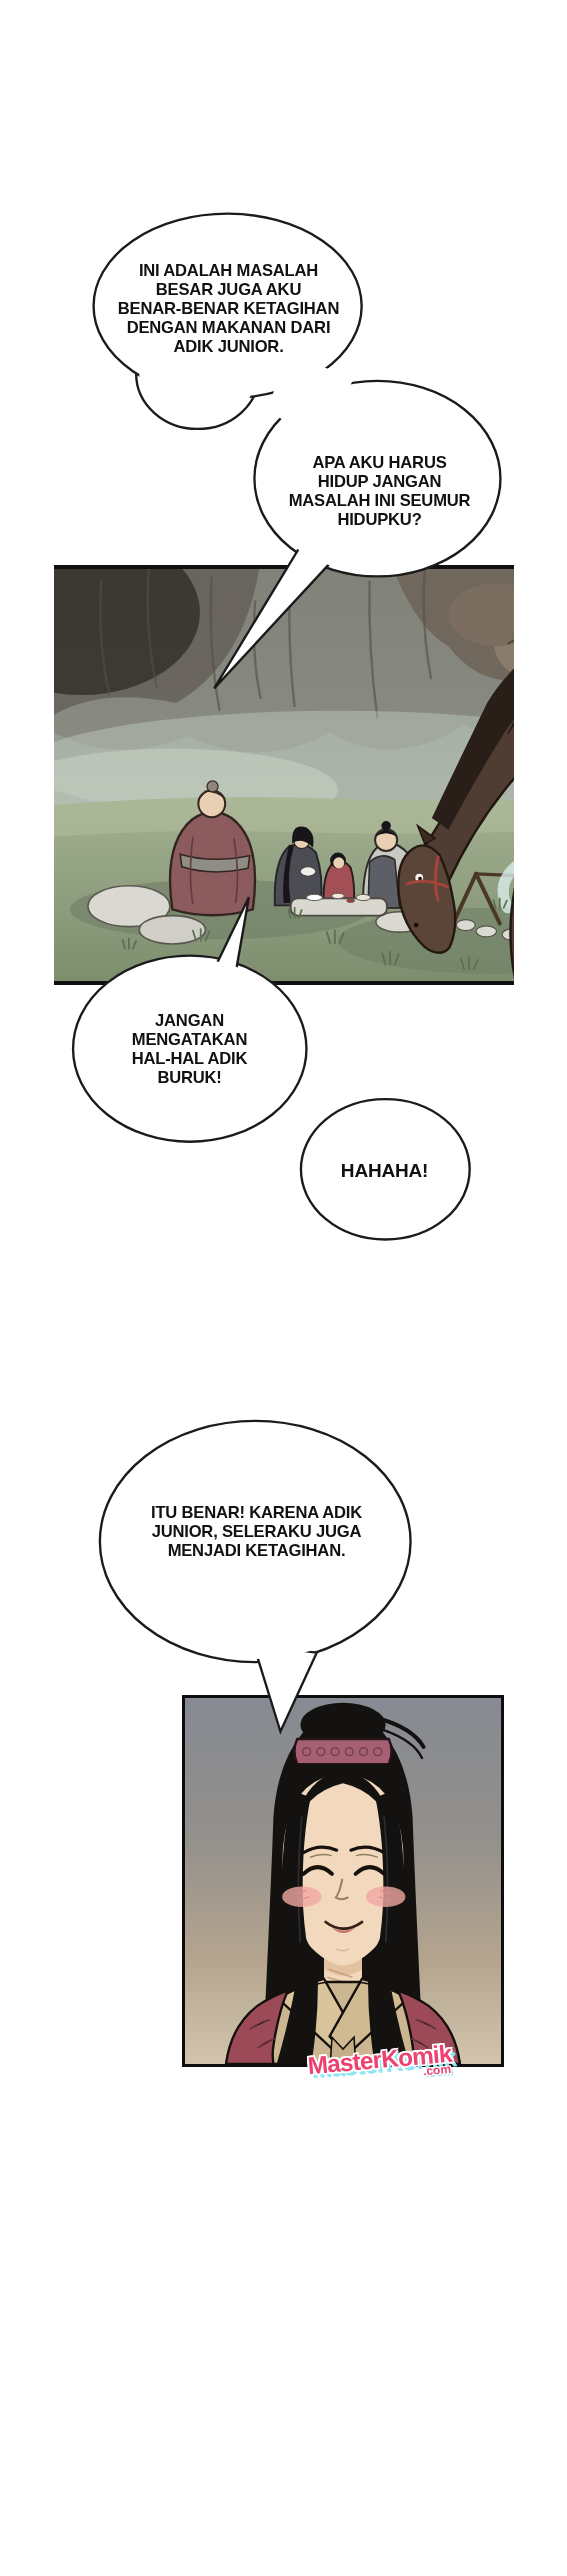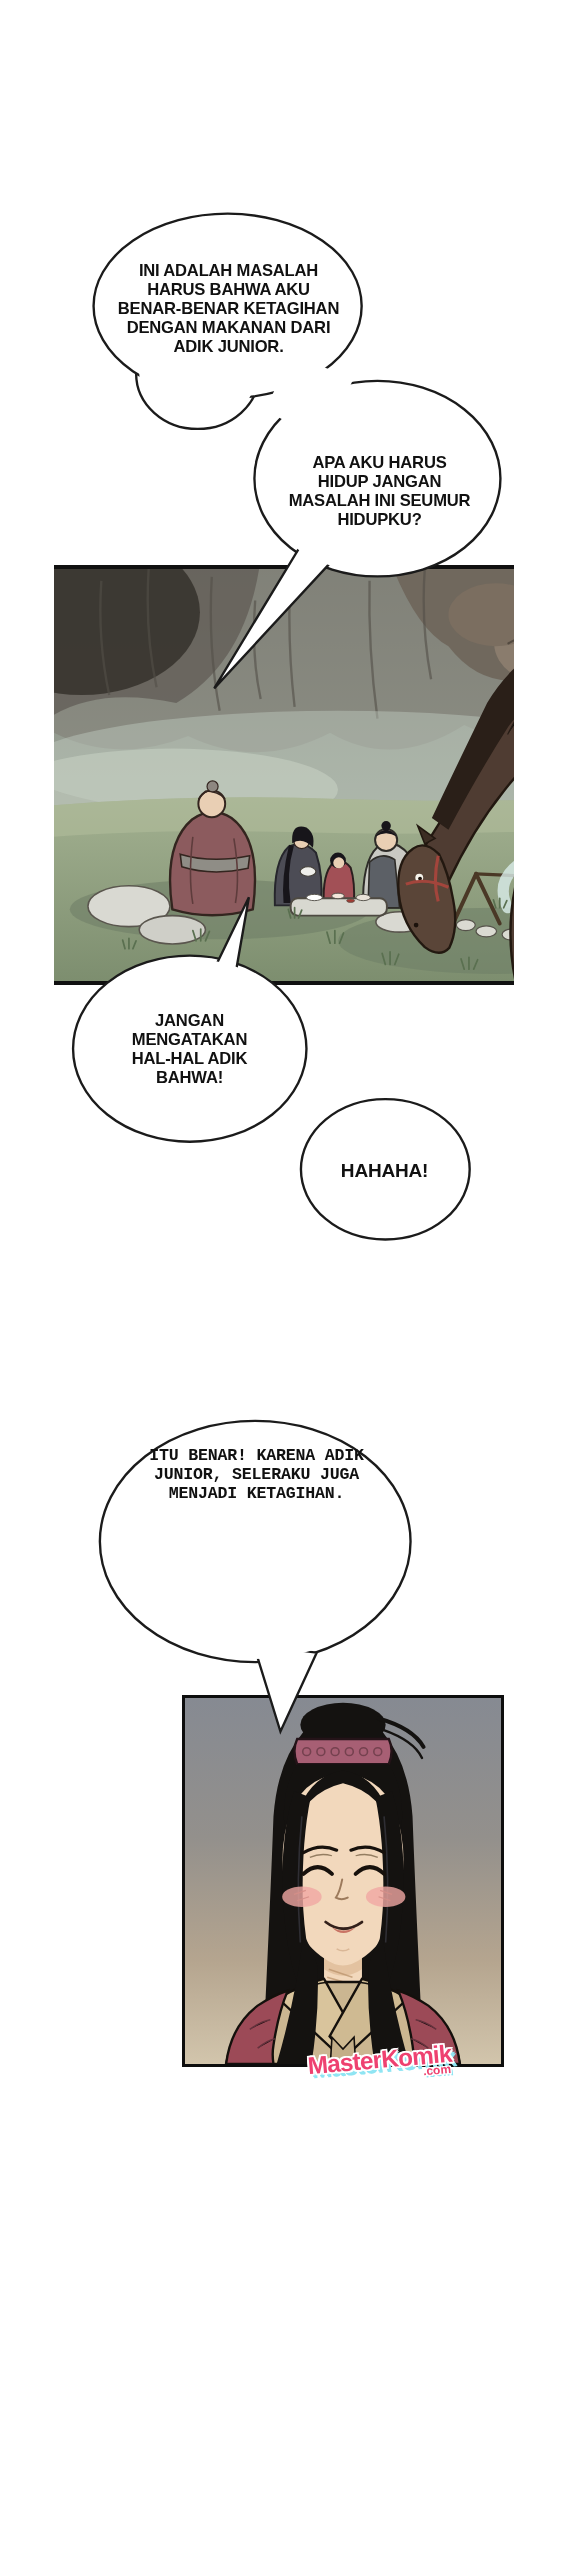--- a/index.html
+++ b/index.html
@@ -342,45 +342,45 @@
 
     <g>
       <ellipse cx="255" cy="1955" rx="197" ry="153" class="sb"></ellipse>
       <polygon points="253,2086 333,2096 287,2196" class="sb"></polygon>
       <ellipse cx="255" cy="1955" rx="193" ry="149" class="sbfill"></ellipse>
     </g>
   </svg>
 
   <div class="btext" id="bubble-1-text" style="left:175px;top:308px;">
     <span>INI ADALAH MASALAH</span>
-    <span>HARUS BAHWA AKU</span>
+    <span>BESAR JUGA AKU</span>
     <span>BENAR-BENAR KETAGIHAN</span>
     <span>DENGAN MAKANAN DARI</span>
     <span>ADIK JUNIOR.</span>
   </div>
 
   <div class="btext" id="bubble-2-text" style="left:326px;top:483px;margin-top:8px;">
     <span>APA AKU HARUS</span>
     <span>HIDUP JANGAN</span>
     <span>MASALAH INI SEUMUR</span>
     <span>HIDUPKU?</span>
   </div>
 
   <div class="btext" id="bubble-3-text" style="left:136px;top:1049px;">
     <span>JANGAN</span>
     <span>MENGATAKAN</span>
     <span>HAL-HAL ADIK</span>
-    <span>BAHWA!</span>
+    <span>BURUK!</span>
   </div>
 
   <div class="btext" id="bubble-4-text" style="left:331px;top:1170px;">
     <span>HAHAHA!</span>
   </div>
 
-  <div class="btext" id="bubble-5-text" style="left:203px;top:1474px;font-family:Liberation Mono, monospace;">
+  <div class="btext" id="bubble-5-text" style="left:203px;top:1531px;">
     <span>ITU BENAR! KARENA ADIK</span>
     <span>JUNIOR, SELERAKU JUGA</span>
     <span>MENJADI KETAGIHAN.</span>
   </div>
 
   <div id="watermark">
     <span class="wm-main"><span>Master</span><span>Komik</span></span>
     <span class="wm-dotcom">.com</span>
   </div>
 

